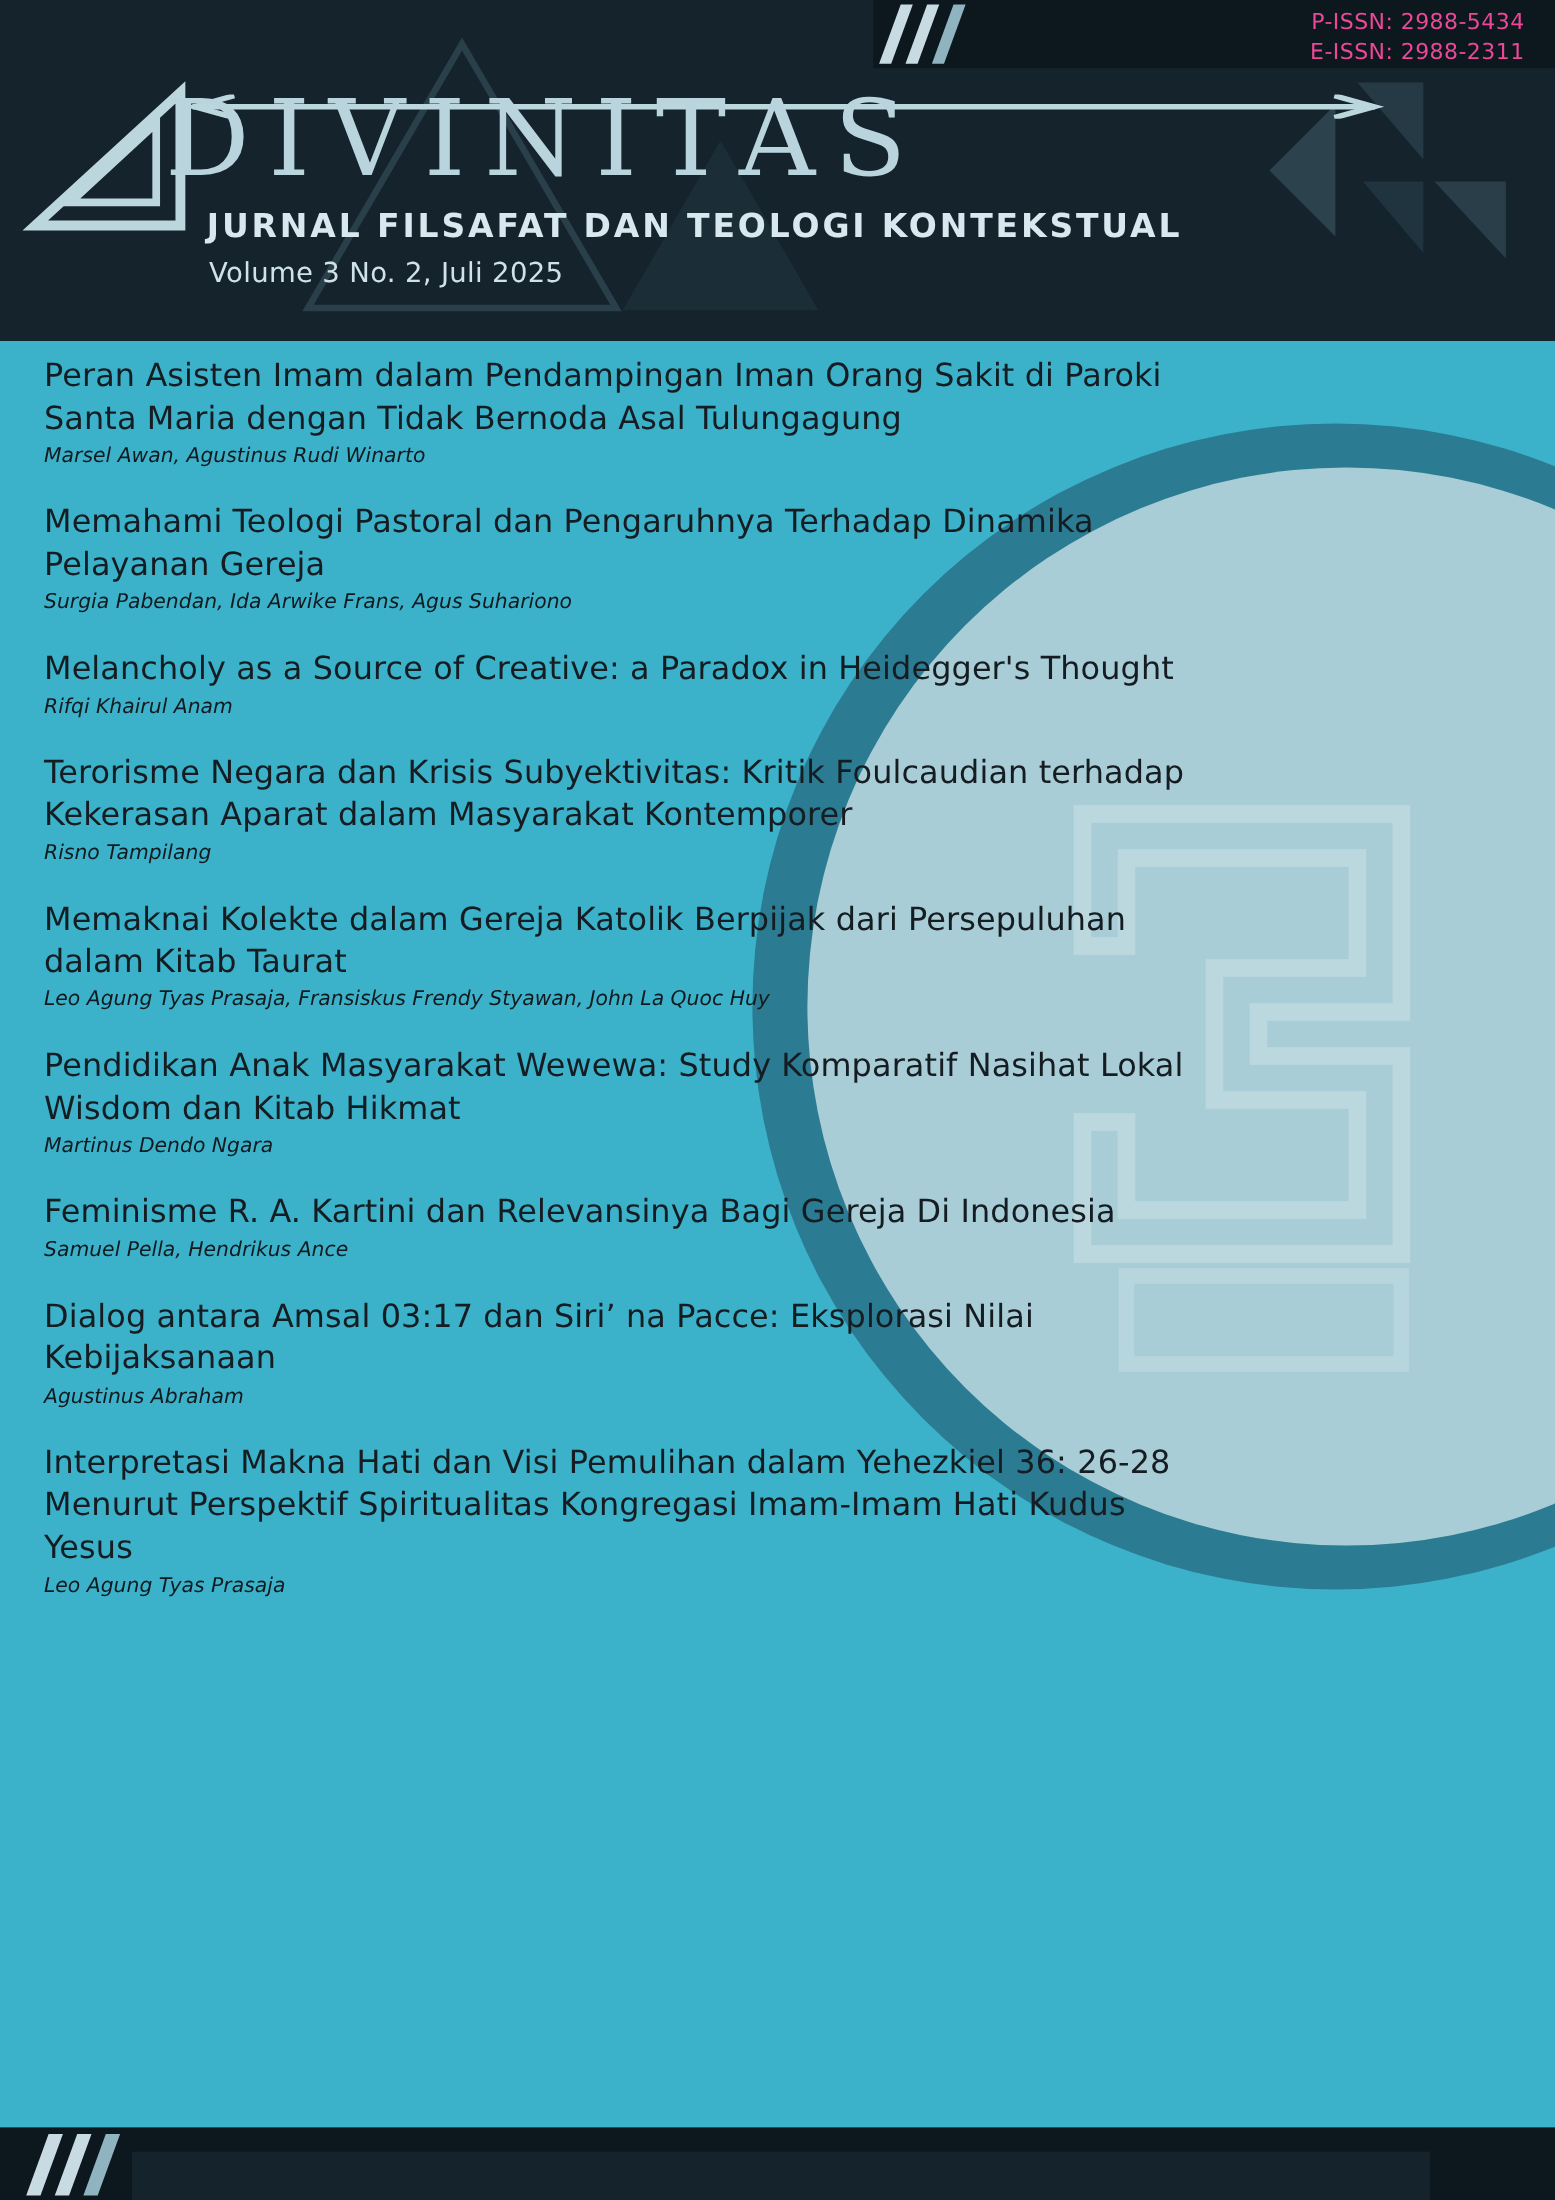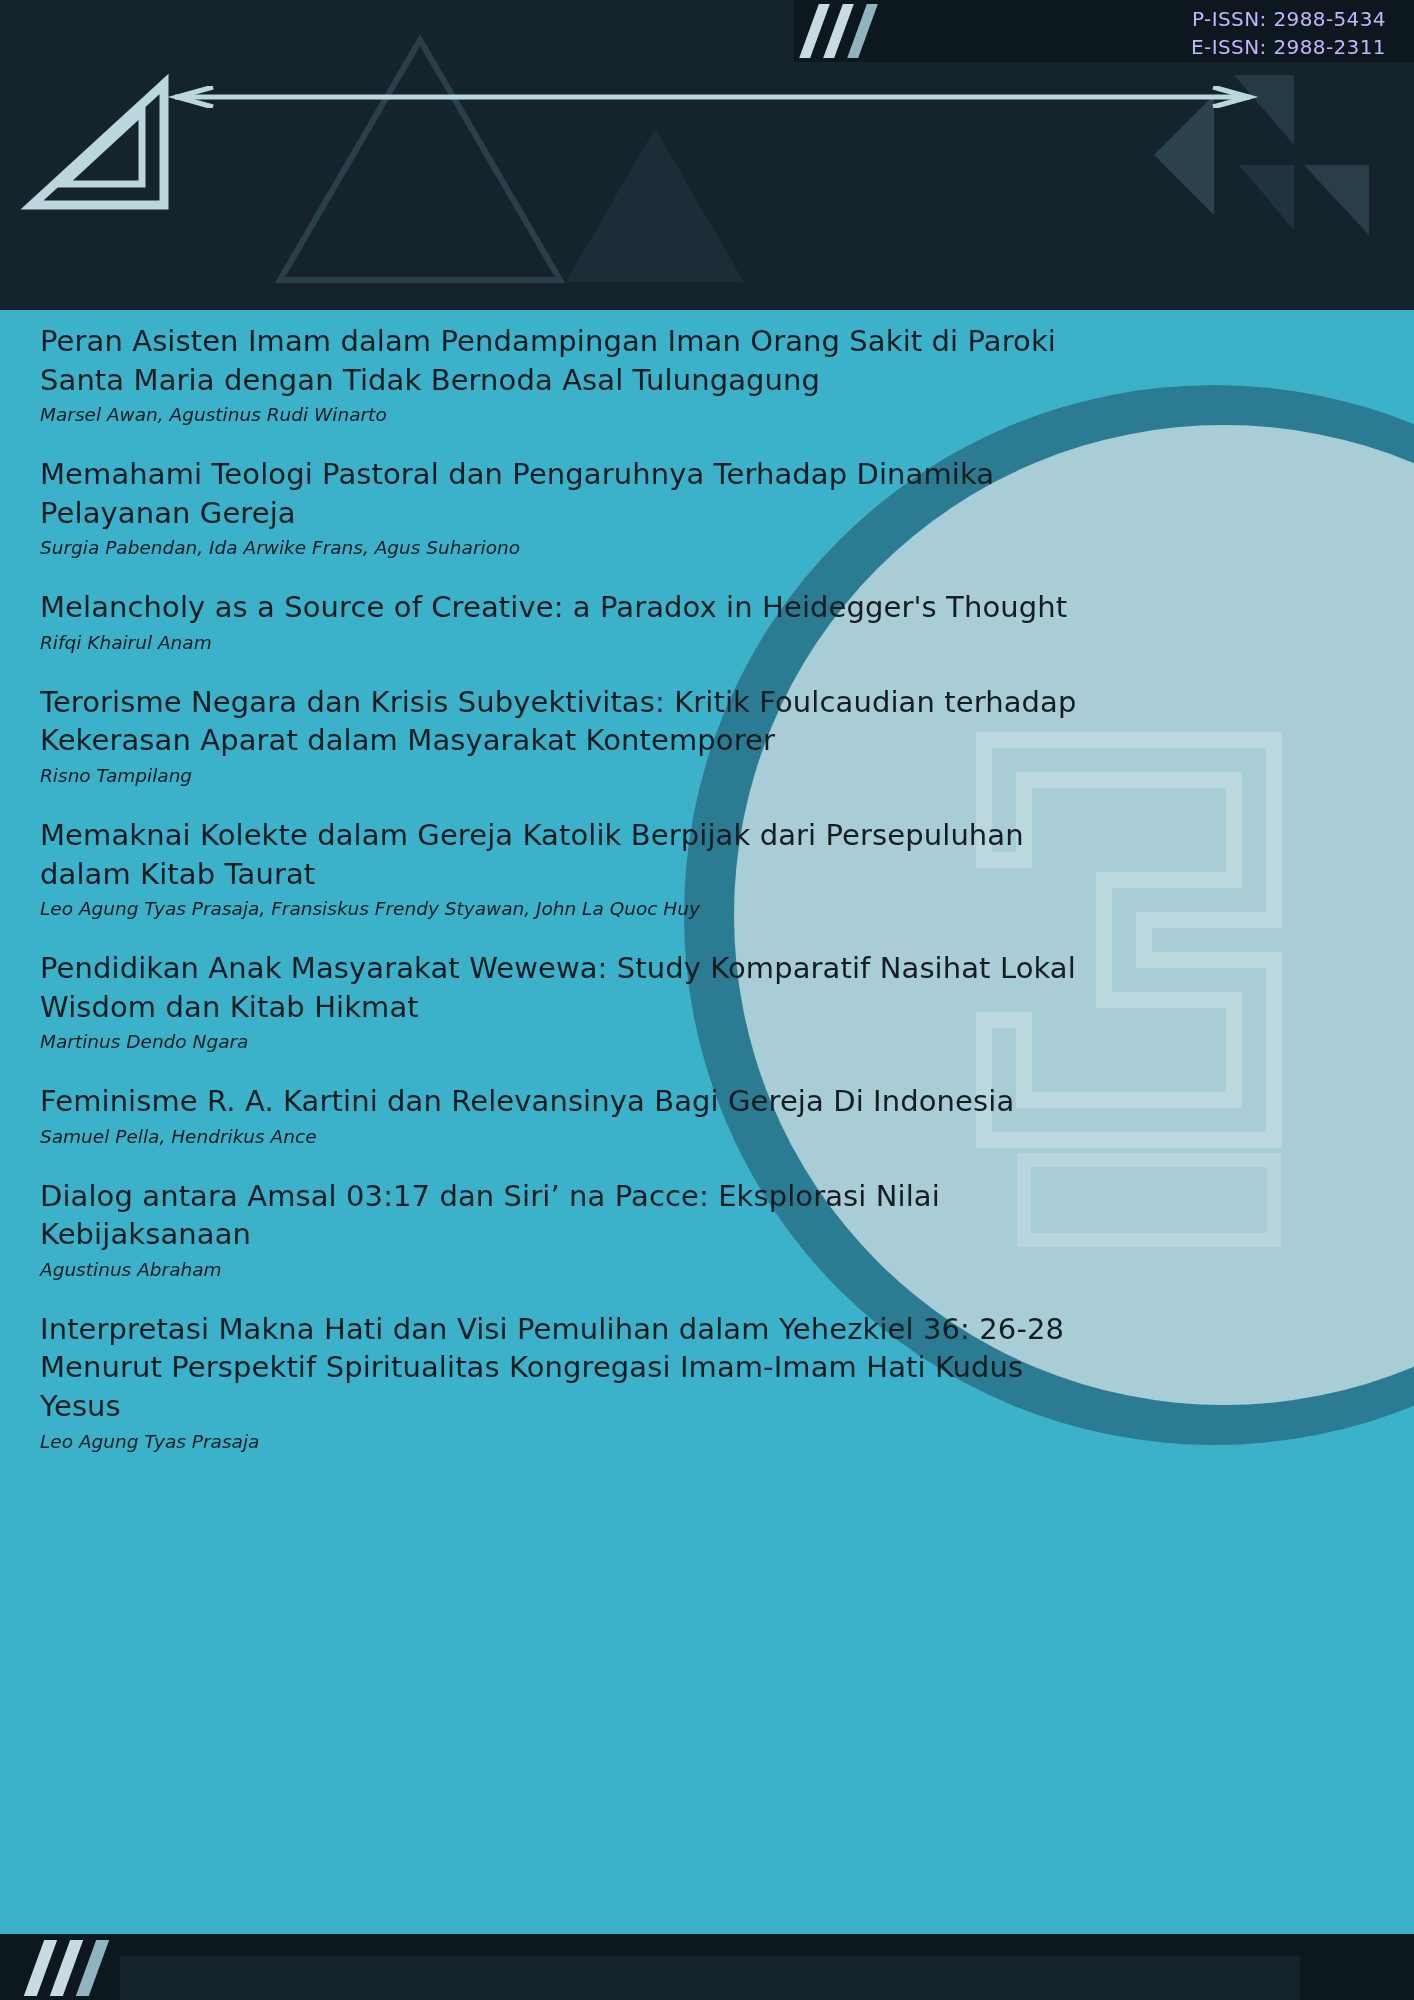--- a/index.html
+++ b/index.html
@@ -58,21 +58,21 @@
   .hdr-tri {
     position: absolute;
     opacity: .30;
   }
   .issn-bar {
     position: absolute;
     top: 0; right: 0;
     width: 620px;
     height: 62px;
     background: #0c171e;
-    color: #c4b5fd;
+    color: #ec4899;
     font-size: 20px;
     text-align: right;
     padding: 5px 28px 0 0;
     letter-spacing: .4px;
     line-height: 28px;
   }
   .slashes {
     position: absolute;
     top: 0;
     left: 795px;
@@ -249,20 +249,25 @@
     </div>
 
     <div class="arrow-line">
       <svg width="1095" height="22" viewBox="0 0 1095 22">
         <line x1="10" y1="11" x2="1085" y2="11" stroke="#bcd6de" stroke-width="5"></line>
         <polyline points="48,1 12,11 48,21" fill="none" stroke="#bcd6de" stroke-width="5"></polyline>
         <polyline points="1048,1 1084,11 1048,21" fill="none" stroke="#bcd6de" stroke-width="5"></polyline>
       </svg>
     </div>
 
+    <div class="brand-wrap">
+      <div class="brand-title">DIVINITAS</div>
+      <div class="brand-sub">JURNAL FILSAFAT DAN TEOLOGI KONTEKSTUAL</div>
+      <div class="brand-vol">Volume 3 No. 2, Juli 2025</div>
+    </div>
   </div>
 
   <div class="articles">
 
     <div class="article">
       <div class="art-title">Peran Asisten Imam dalam Pendampingan Iman Orang Sakit di Paroki Santa Maria dengan Tidak Bernoda Asal Tulungagung</div>
       <div class="art-authors">Marsel Awan, Agustinus Rudi Winarto</div>
     </div>
 
     <div class="article">

